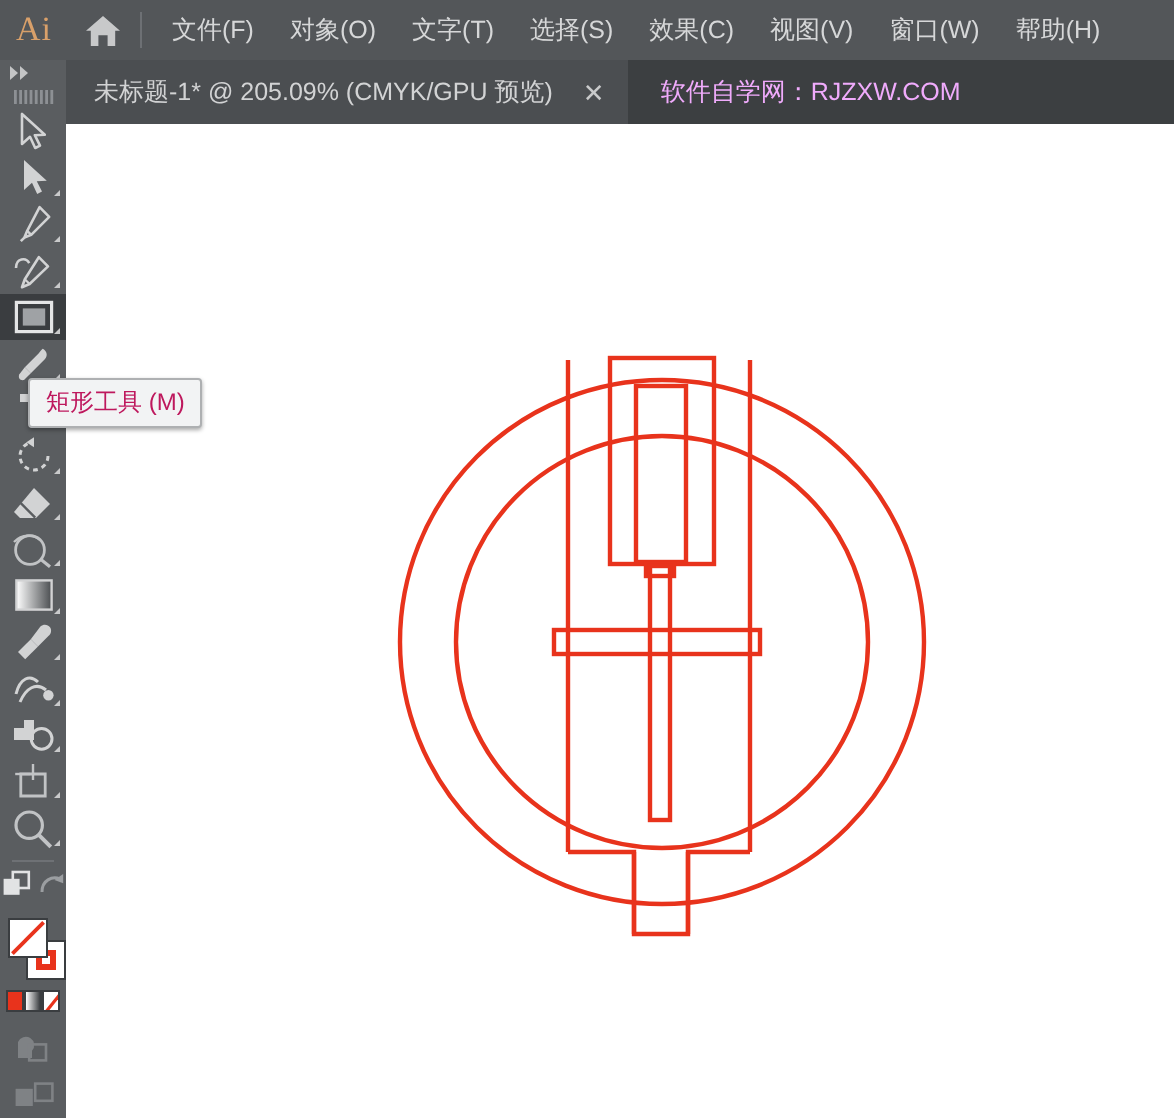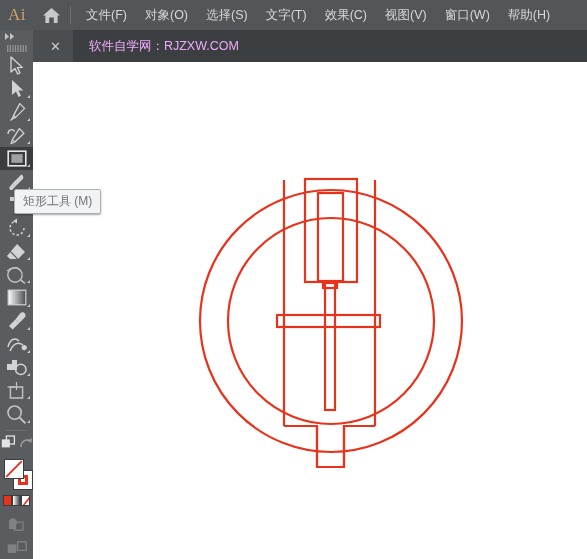--- a/index.html
+++ b/index.html
@@ -71,21 +71,21 @@
   .tool.active{background:#3a3d40;}
   .tool .corner{
     position:absolute;right:3px;bottom:3px;width:0;height:0;
     border-left:3px solid transparent;border-bottom:3px solid #c9cacb;
   }
   .tb-divider{width:21px;height:1px;background:#6e7175;margin:4px 0;}
 
   
   .tooltip{
     position:absolute;left:14px;top:189px;
-    background:#f2f3f4;color:#737373;font-size:12px;
+    background:#f2f3f4;color:#be185d;font-size:12px;
     padding:3px 8px;border:1px solid #aeb0b2;border-radius:2px;
     white-space:nowrap;z-index:30;
     box-shadow:0 1px 2px rgba(0,0,0,.35);
   }
 
   
   .fs-wrap{position:relative;width:33px;height:40px;margin-top:2px;}
   .sw-fill{
     position:absolute;left:4px;top:2px;width:20px;height:20px;
     background:#ffffff;border:1px solid #3a3d40;box-sizing:border-box;
@@ -122,32 +122,33 @@
     <div class="ai-logo">Ai</div>
     <div class="home-btn">
       <svg width="19" height="17" viewBox="0 0 19 17" aria-hidden="true">
         <path d="M9.5 1 L18 8.4 L15.6 8.4 L15.6 16 L11.8 16 L11.8 10.6 L7.2 10.6 L7.2 16 L3.4 16 L3.4 8.4 L1 8.4 Z" fill="#c8c9ca"></path>
       </svg>
     </div>
     <div class="menu-sep"></div>
     <div class="menu-items">
       <div class="menu-item">文件(F)</div>
       <div class="menu-item">对象(O)</div>
+      <div class="menu-item">文字(T)</div>
       <div class="menu-item">选择(S)</div>
-      <div class="menu-item">文字(T)</div>
       <div class="menu-item">效果(C)</div>
       <div class="menu-item">视图(V)</div>
       <div class="menu-item">窗口(W)</div>
       <div class="menu-item">帮助(H)</div>
     </div>
   </div>
 
   <div class="tabbar">
     <div class="tabbar-left-pad"></div>
     <div class="tab">
+      <span class="tab-label">未标题-1* @ 205.09% (CMYK/GPU 预览)</span>
       <span class="tab-close">✕</span>
     </div>
     <div class="tab-note">软件自学网：RJZXW.COM</div>
   </div>
 
   <div class="toolbar">
 
     <div class="tb-collapse">
       <svg width="14" height="9" viewBox="0 0 14 9" aria-hidden="true">
         <path d="M1 1 L5 4.5 L1 8 Z" fill="#c4c5c6"></path>

